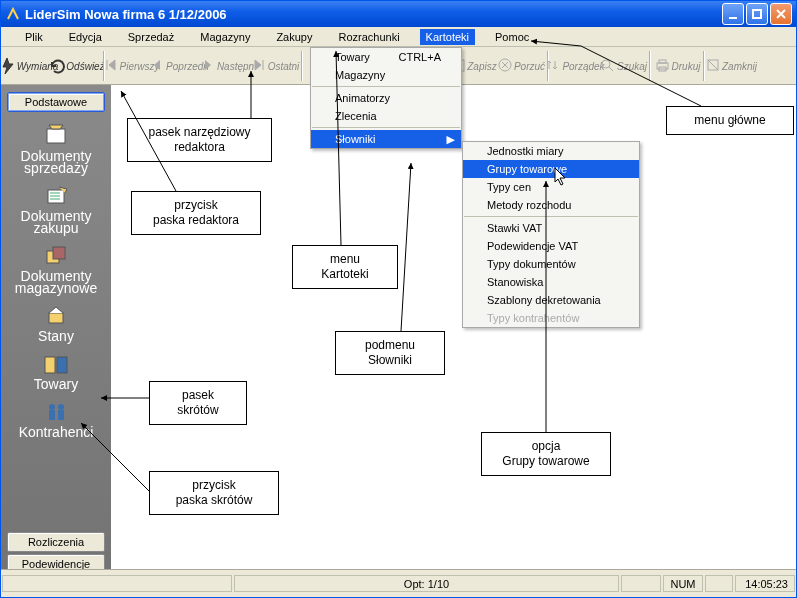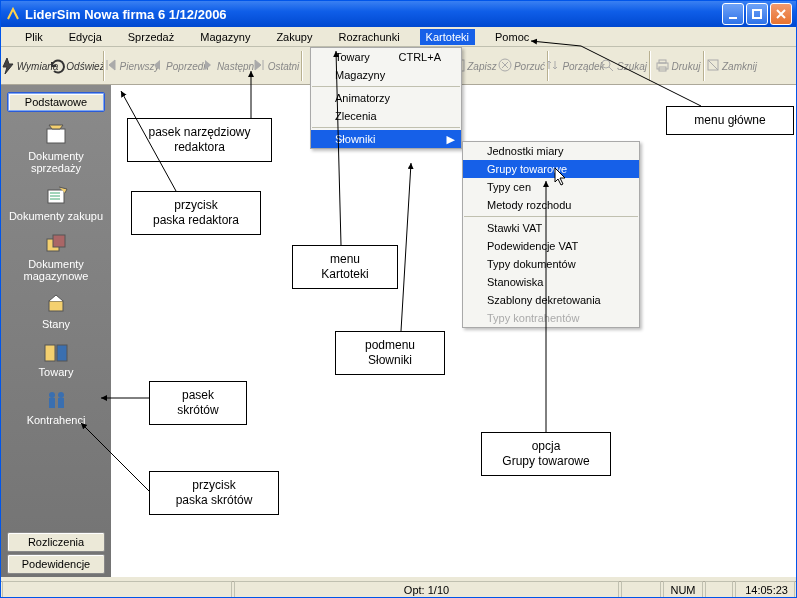--- a/index.html
+++ b/index.html
@@ -27,39 +27,39 @@
   .tsep { width: 2px; height: 30px; border-left: 1px solid #b8b090; border-right: 1px solid #fff; margin: 0 2px;}
   .tbtn.enabled { color: #333; }
   .tbtn.enabled .ticon svg path, .tbtn.enabled .ticon svg rect { stroke: #333; }
 
   
   .body { position: absolute; top: 84px; left: 0; right: 0; bottom: 20px; display: flex; }
   .sidebar { width: 110px; background: linear-gradient(to bottom,#8a8a8a,#737373); display: flex; flex-direction: column; align-items: stretch; padding-top: 6px; padding-bottom: 2px;}
   .sbtn { margin: 1px 6px; height: 20px; background: #ece9d8; border: 1px solid #888; border-radius: 2px; display: flex; align-items: center; justify-content: center; font-size: 11px; box-shadow: inset 1px 1px 0 #fff;}
   .sbtn.active { border-color:#2a5bd7; box-shadow: inset 0 0 0 1px #7ea6f3, inset 2px 2px 0 #fff; }
   .shortcuts { flex: 1; display: flex; flex-direction: column; align-items: center; padding: 6px 0; gap: 2px;}
-  .shortcut { display: flex; flex-direction: column; align-items: center; color: #fff; text-align: center; font-size: 11px; line-height: 12px; width: 100%; padding: 3px 2px;}
+  .shortcut { display: flex; flex-direction: column; align-items: center; color: #fff; text-align: center; font-size: 14px; line-height: 12px; width: 100%; padding: 3px 2px;}
   .shortcut .sicon { width: 32px; height: 28px; display: flex; align-items: center; justify-content: center; }
   .canvas { flex: 1; background: #fff; position: relative; }
 
   
   .dropmenu { position: absolute; background: #f5f5f2; border: 1px solid #a9a9a9; box-shadow: 2px 2px 3px rgba(0,0,0,.25); }
   .dropmenu .ditem { padding: 3px 22px 3px 24px; white-space: nowrap; color: #000; cursor: default; position: relative; }
   .dropmenu .ditem.disabled { color: #aaa; }
   .dropmenu .ditem.hl { background: #1660e8; color: #fff; }
   .dropmenu .ditem .short { position: absolute; right: 20px; }
   .dropmenu .ditem .arrow { position: absolute; right: 6px; top: 50%; transform: translateY(-50%); }
   .dropmenu hr { border: none; border-top: 1px solid #c0c0b0; margin: 2px 1px; }
 
   
   .annot { position: absolute; border: 1px solid #000; background: #fff; padding: 6px 10px; font-size: 12px; text-align: center; line-height: 15px; }
   .arrowline { position: absolute; stroke: #000; fill: none; }
 
   
-  .status { position: absolute; bottom: 0; left: 0; right: 0; height: 16px; background: #ece9d8; border-top: 1px solid #aca899; display: flex; align-items: center; font-size: 11px;}
+  .status { position: absolute; bottom: 0; left: 0; right: 0; height: 28px; background: #ece9d8; border-top: 1px solid #aca899; display: flex; align-items: center; font-size: 11px;}
   .status .cell { border: 1px solid #c0c0b0; height: 17px; margin: 1px; display: flex; align-items: center; padding: 0 6px; }
   .status .stretch { flex:1; }
 </style>
 </head>
 <body>
 
 <div id="app">
 
   <div class="titlebar">
     <span class="icon">

